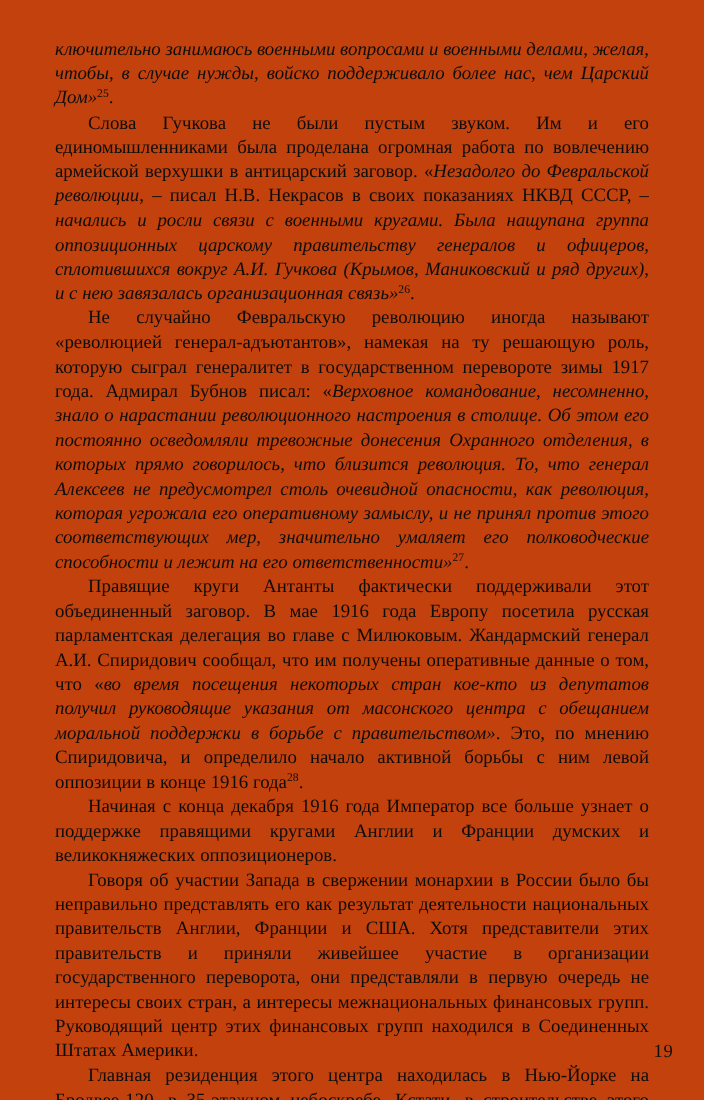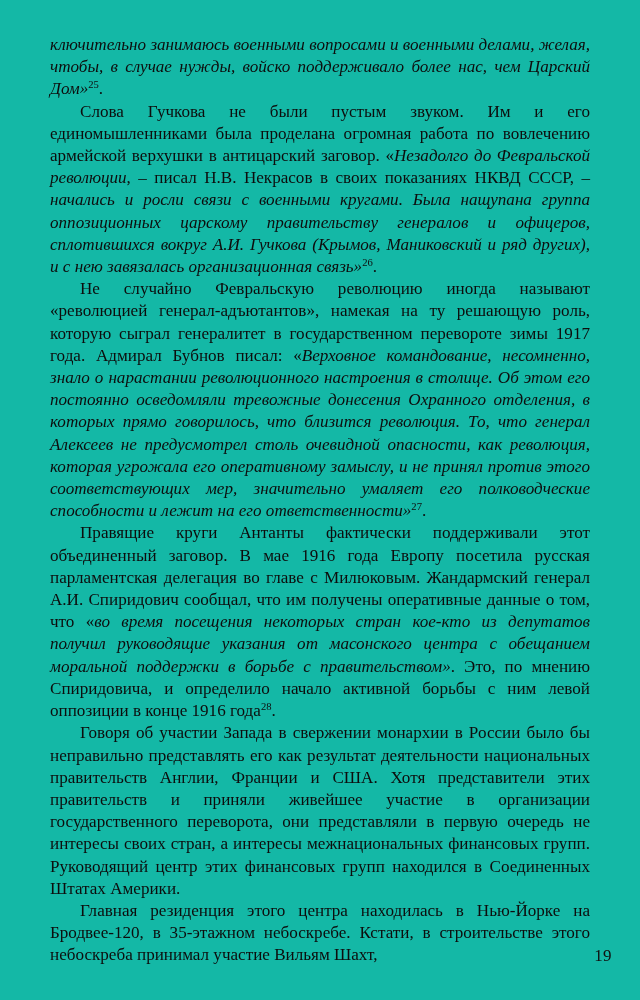--- a/index.html
+++ b/index.html
@@ -5,21 +5,21 @@
 <style>
   html, body {
     margin: 0;
     padding: 0;
     background: #ffffff;
   }
   .page {
     position: relative;
     width: 640px;
     height: 1000px;
-    background: #14b8a6;
+    background: #c2410c;
     overflow: hidden;
     font-family: "Liberation Serif", "DejaVu Serif", serif;
     color: #111111;
   }
   .text-block {
     position: absolute;
     left: 50px;
     top: 34px;
     width: 540px;
     font-size: 17.1px;
@@ -62,19 +62,20 @@
 </head>
 <body>
 
 <div class="page">
 
   <div class="text-block">
       <p class="para cont"><span class="it">ключительно занимаюсь военными вопросами и военными делами, желая, чтобы, в случае нужды, войско поддерживало более нас, чем Царский Дом»</span><sup>25</sup><span>.</span></p>
       <p class="para"><span>Слова Гучкова не были пустым звуком. Им и его единомышленниками была проделана огромная работа по вовлечению армейской верхушки в антицарский заговор. </span><span>«</span><span class="it">Незадолго до Февральской революции</span><span>, – писал Н.В. Некрасов в своих показаниях НКВД СССР, – </span><span class="it">начались и росли связи с военными кругами. Была нащупана группа оппозиционных царскому правительству генералов и офицеров, сплотившихся вокруг А.И. Гучкова (Крымов, Маниковский и ряд других), и с нею завязалась организационная связь»</span><sup>26</sup><span>.</span></p>
       <p class="para"><span>Не случайно Февральскую революцию иногда называют «революцией генерал-адъютантов», намекая на ту решающую роль, которую сыграл генералитет в государственном перевороте зимы 1917 года. Адмирал Бубнов писал: </span><span>«</span><span class="it">Верховное командование, несомненно, знало о нарастании революционного настроения в столице. Об этом его постоянно осведомляли тревожные донесения Охранного отделения, в которых прямо говорилось, что близится революция. То, что генерал Алексеев не предусмотрел столь очевидной опасности, как революция, которая угрожала его оперативному замыслу, и не принял против этого соответствующих мер, значительно умаляет его полководческие способности и лежит на его ответственности»</span><sup>27</sup><span>.</span></p>
       <p class="para"><span>Правящие круги Антанты фактически поддерживали этот объединенный заговор. В мае 1916 года Европу посетила русская парламентская делегация во главе с Милюковым. Жандармский генерал А.И. Спиридович сообщал, что им получены оперативные данные о том, что </span><span>«</span><span class="it">во время посещения некоторых стран кое-кто из депутатов получил руководящие указания от масонского центра с обещанием моральной поддержки в борьбе с правительством»</span><span>. Это, по мнению Спиридовича, и определило начало активной борьбы с ним левой оппозиции в конце 1916 года</span><sup>28</sup><span>.</span></p>
+      <p class="para"><span>Начиная с конца декабря 1916 года Император все больше узнает о поддержке правящими кругами Англии и Франции думских и великокняжеских оппозиционеров.</span></p>
       <p class="para"><span>Говоря об участии Запада в свержении монархии в России было бы неправильно представлять его как результат деятельности национальных правительств Англии, Франции и США. Хотя представители этих правительств и приняли живейшее участие в организации государственного переворота, они представляли в первую очередь не интересы своих стран, а интересы межнациональных финансовых групп. Руководящий центр этих финансовых групп находился в Соединенных Штатах Америки.</span></p>
       <p class="para"><span>Главная резиденция этого центра находилась в Нью-Йорке на Бродвее-120, в 35-этажном небоскребе. Кстати, в строительстве этого небоскреба принимал участие Вильям Шахт,</span></p>
     </div>
 
   <div class="folio">19</div>
 
 </div>
 
 </body></html>

